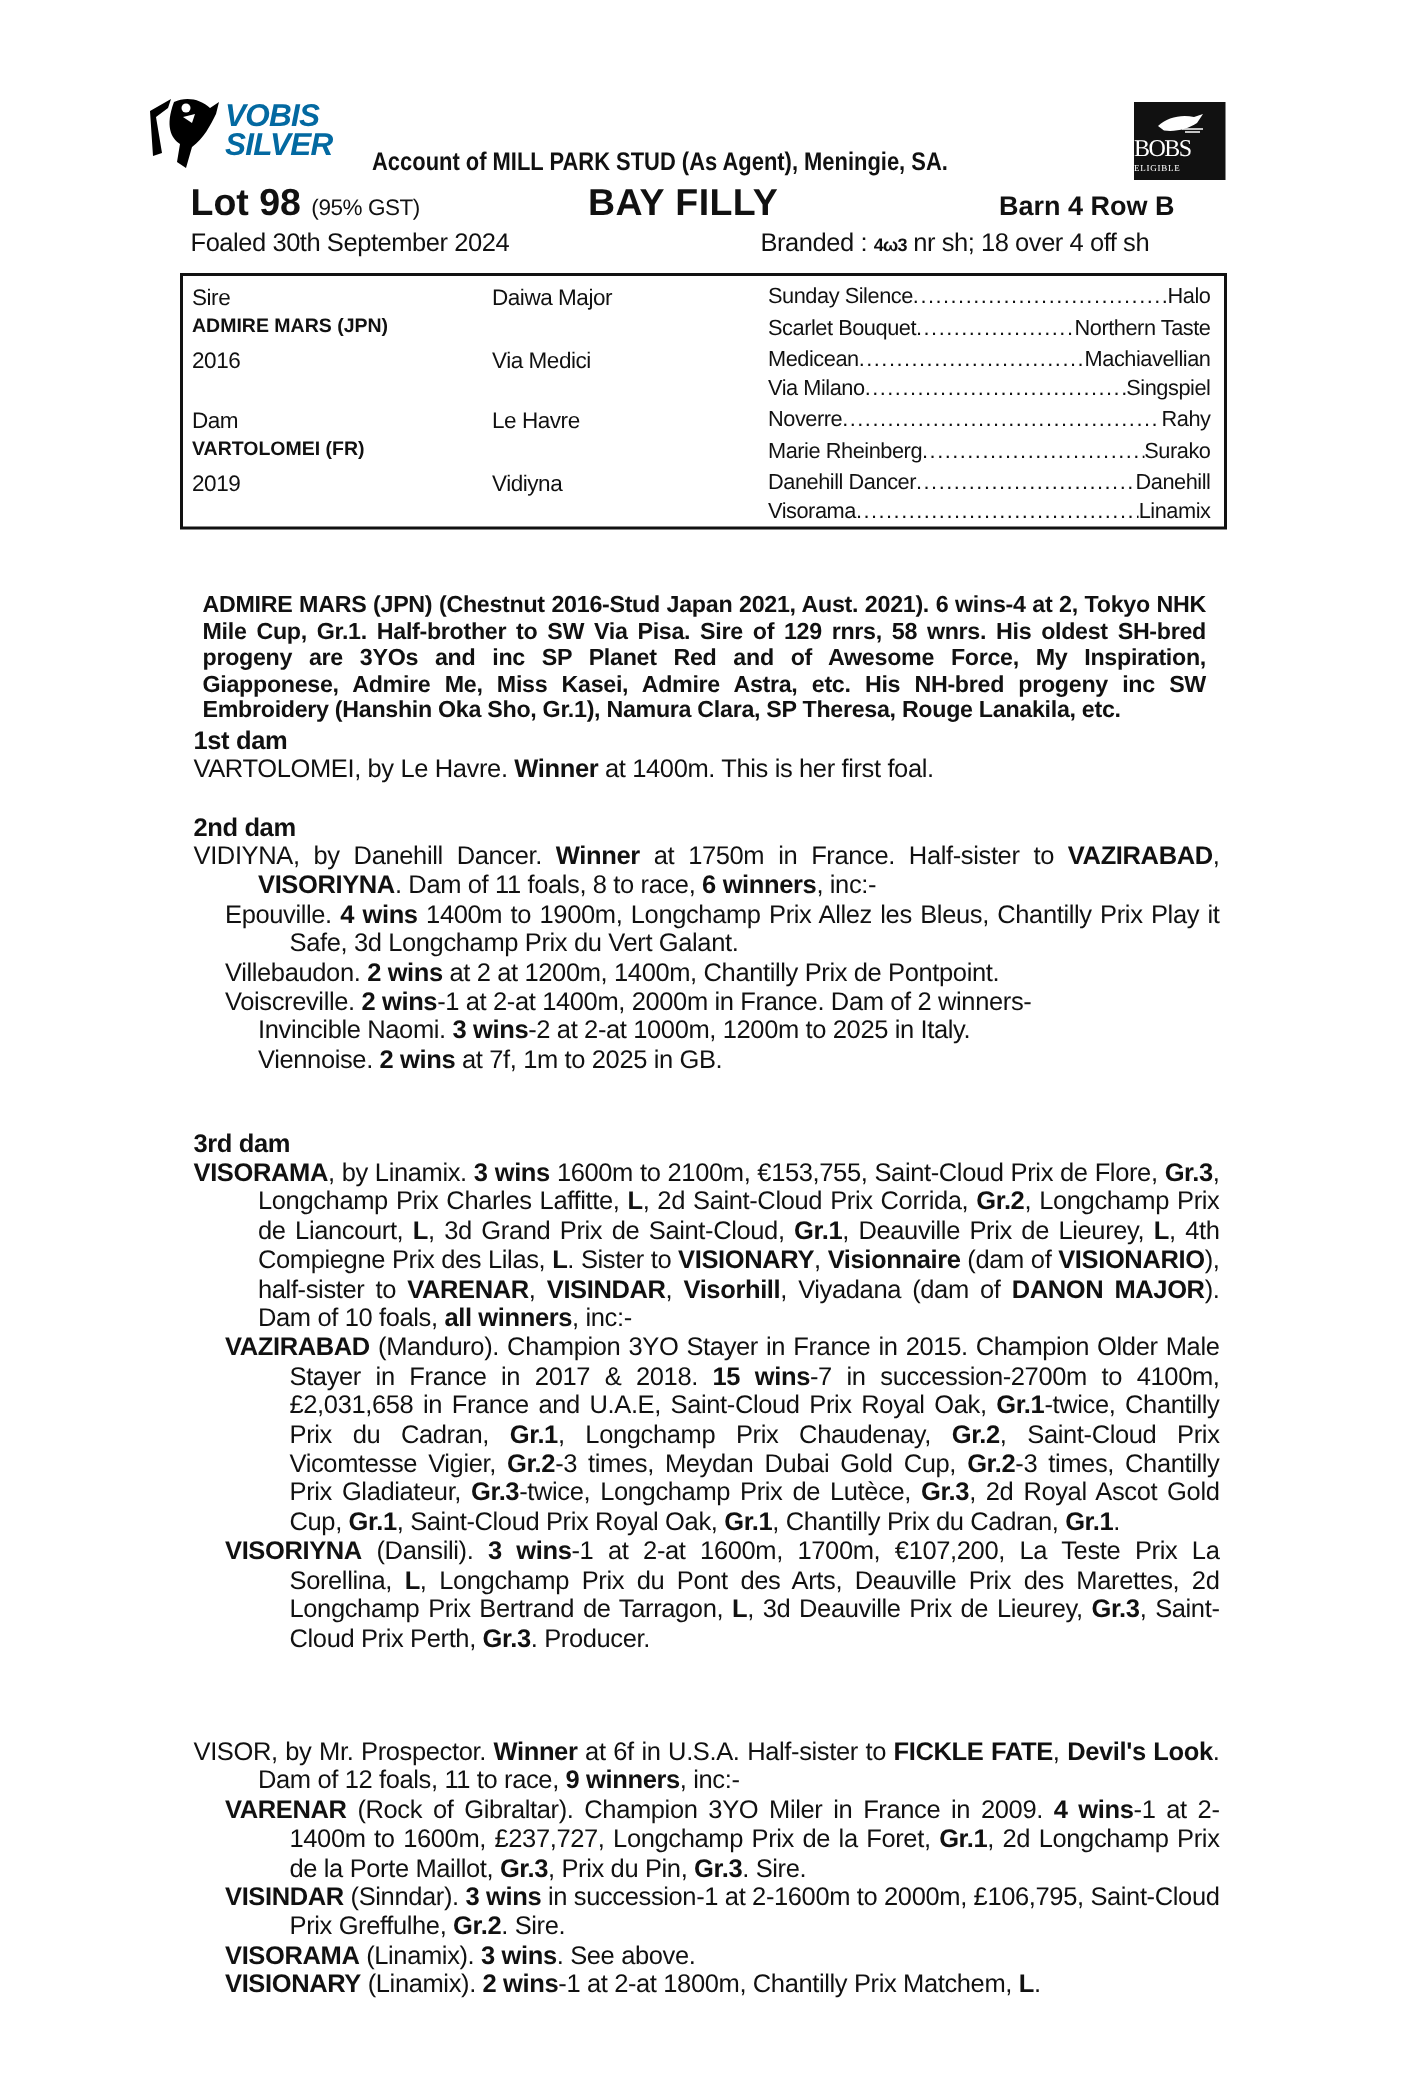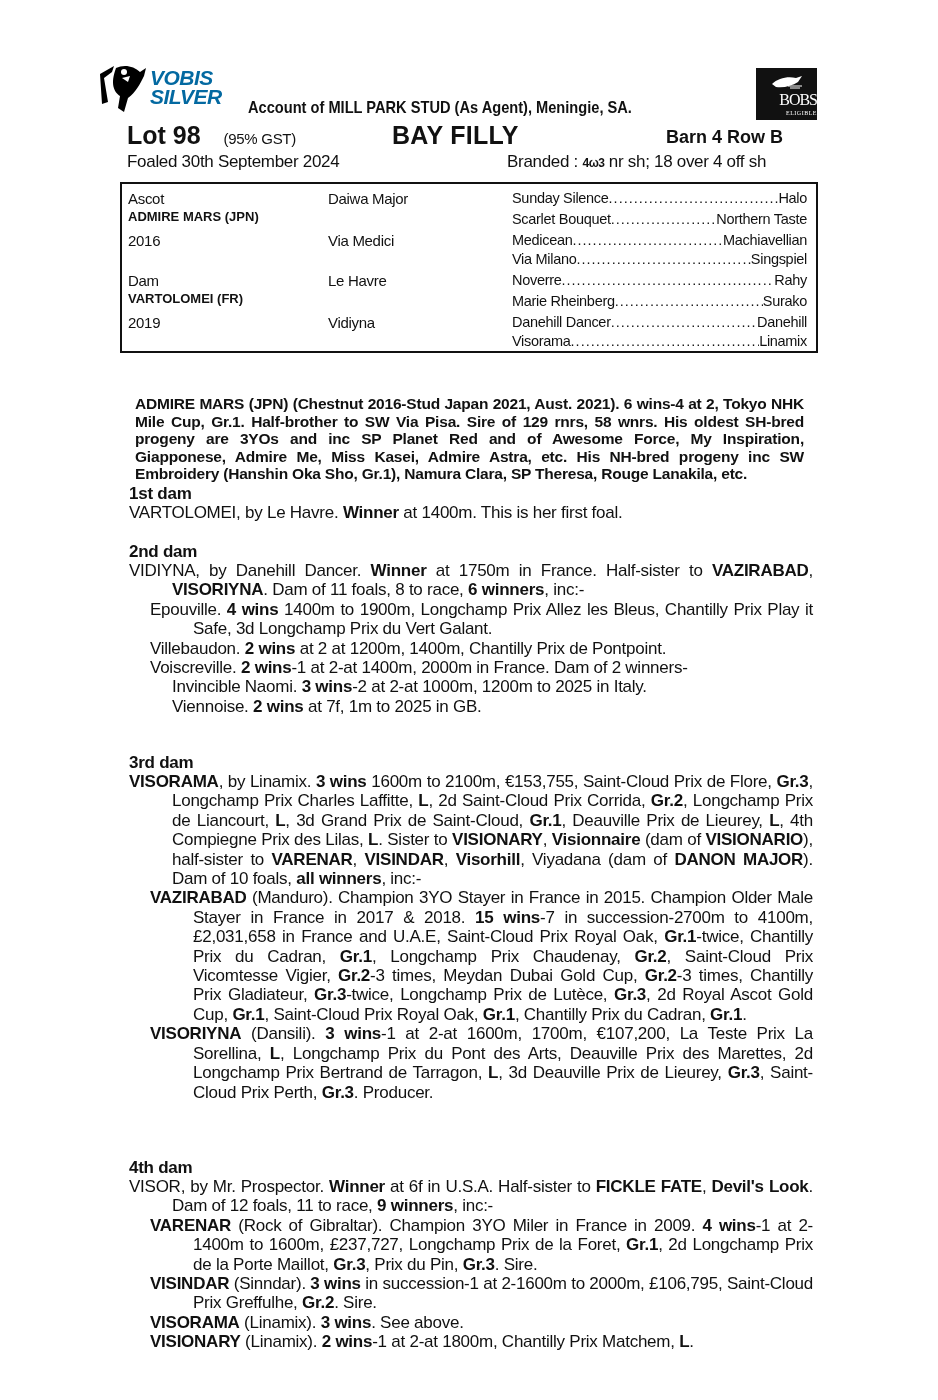--- a/index.html
+++ b/index.html
@@ -7,27 +7,27 @@
          font-family:"Liberation Sans", sans-serif; color:#111; }
   .page { position:absolute; left:0; top:0; width:938px; height:1400px; }
 
   
   .logo { position:absolute; left:94px; top:62px; width:140px; height:52px; }
   .logo svg { position:absolute; left:0; top:0; }
   .logo-text { position:absolute; left:56px; top:6px; font-weight:900; font-style:italic;
                font-size:21px; line-height:19px; letter-spacing:-0.5px; color:#0369a1; }
   .vendor { position:absolute; left:248px; top:98px; font-family:"Liberation Sans Narrow","Liberation Sans",sans-serif;
             font-weight:bold; font-size:17px; transform:scaleX(0.86); transform-origin:left top; white-space:nowrap; }
-  .bobs { position:absolute; left:756px; top:68px; width:61px; height:52px; background:#111; color:#fff; text-align:right; }
+  .bobs { position:absolute; left:756px; top:68px; width:61px; height:52px; background:#111; color:#fff; text-align:left; }
   .bobs .b1 { position:absolute; left:0; right:0; top:24px; font-family:"Liberation Serif",serif; font-size:16px; letter-spacing:-1px; line-height:16px; }
   .bobs .b2 { position:absolute; left:0; right:0; top:41px; font-family:"Liberation Serif",serif; font-size:6px; letter-spacing:0.5px; line-height:8px; }
   .bobs svg { position:absolute; left:14px; top:6px; }
 
   .lot { position:absolute; left:127px; top:121px; font-weight:900; font-size:25px; white-space:nowrap; }
-  .lot .gst { font-weight:normal; font-size:15px; font-family:"Liberation Sans",sans-serif; letter-spacing:-0.3px;margin-left:16px; }
+  .lot .gst { font-weight:normal; font-size:15px; font-family:"Liberation Sans",sans-serif; letter-spacing:-0.3px; }
   .title { position:absolute; left:392px; top:121px; font-weight:900; font-size:25px; letter-spacing:0.3px; }
   .barn { position:absolute; left:666px; top:127px; font-weight:900; font-size:18px; }
   .foaled { position:absolute; left:127px; top:152px; font-size:17px; letter-spacing:-0.3px; }
   .branded { position:absolute; left:507px; top:152px; font-size:17px; letter-spacing:-0.3px; white-space:nowrap; }
   .brand-mark { font-weight:bold; font-size:12px; letter-spacing:-0.5px; }
 
   
   .ped { position:absolute; left:120px; top:182px; width:698px; height:171px; border:2px solid #111; box-sizing:border-box; }
   .ped .cell { position:absolute; font-size:15px; white-space:nowrap; letter-spacing:-0.3px; }
   .ped .big { font-weight:900; font-size:13px; letter-spacing:0; }
@@ -81,21 +81,21 @@
     <span class="gst">(95% GST)</span>
   </div>
   <div class="title">BAY FILLY</div>
   <div class="barn">Barn 4 Row B</div>
   <div class="foaled">Foaled 30th September 2024</div>
   <div class="branded">
     <span>Branded : </span><span class="brand-mark">4ω3</span><span> nr sh; 18 over 4 off sh</span>
   </div>
 
   <div class="ped">
-    <div class="cell" style="left:6px;top:6px">Ascot</div>
+    <div class="cell" style="left:6px;top:6px">Sire</div>
     <div class="cell big" style="left:6px;top:25px">ADMIRE MARS (JPN)</div>
     <div class="cell" style="left:6px;top:48px">2016</div>
     <div class="cell" style="left:206px;top:6px">Daiwa Major</div>
     <div class="cell" style="left:206px;top:48px">Via Medici</div>
 
     <div class="cell" style="left:6px;top:88px">Dam</div>
     <div class="cell big" style="left:6px;top:107px">VARTOLOMEI (FR)</div>
     <div class="cell" style="left:6px;top:130px">2019</div>
     <div class="cell" style="left:206px;top:88px">Le Havre</div>
     <div class="cell" style="left:206px;top:130px">Vidiyna</div>
@@ -160,21 +160,20 @@
   </div>
 
   <div class="block" style="top:753px">
     <div class="head">3rd dam</div>
     <div class="p ind1"><span class="b">VISORAMA</span><span>, by Linamix. </span><span class="b">3 wins</span><span> 1600m to 2100m, €153,755, Saint-Cloud Prix de Flore, </span><span class="b">Gr.3</span><span>, Longchamp Prix Charles Laffitte, </span><span class="b">L</span><span>, 2d Saint-Cloud Prix Corrida, </span><span class="b">Gr.2</span><span>, Longchamp Prix de Liancourt, </span><span class="b">L</span><span>, 3d Grand Prix de Saint-Cloud, </span><span class="b">Gr.1</span><span>, Deauville Prix de Lieurey, </span><span class="b">L</span><span>, 4th Compiegne Prix des Lilas, </span><span class="b">L</span><span>. Sister to </span><span class="b">VISIONARY</span><span>, </span><span class="b">Visionnaire</span><span> (dam of </span><span class="b">VISIONARIO</span><span>), half-sister to </span><span class="b">VARENAR</span><span>, </span><span class="b">VISINDAR</span><span>, </span><span class="b">Visorhill</span><span>, Viyadana (dam of </span><span class="b">DANON MAJOR</span><span>). Dam of 10 foals, </span><span class="b">all winners</span><span>, inc:-</span></div>
     <div class="p ind2"><span class="b">VAZIRABAD</span><span> (Manduro). Champion 3YO Stayer in France in 2015. Champion Older Male Stayer in France in 2017 &amp; 2018. </span><span class="b">15 wins</span><span>-7 in succession-2700m to 4100m, £2,031,658 in France and U.A.E, Saint-Cloud Prix Royal Oak, </span><span class="b">Gr.1</span><span>-twice, Chantilly Prix du Cadran, </span><span class="b">Gr.1</span><span>, Longchamp Prix Chaudenay, </span><span class="b">Gr.2</span><span>, Saint-Cloud Prix Vicomtesse Vigier, </span><span class="b">Gr.2</span><span>-3 times, Meydan Dubai Gold Cup, </span><span class="b">Gr.2</span><span>-3 times, Chantilly Prix Gladiateur, </span><span class="b">Gr.3</span><span>-twice, Longchamp Prix de Lutèce, </span><span class="b">Gr.3</span><span>, 2d Royal Ascot Gold Cup, </span><span class="b">Gr.1</span><span>, Saint-Cloud Prix Royal Oak, </span><span class="b">Gr.1</span><span>, Chantilly Prix du Cadran, </span><span class="b">Gr.1</span><span>.</span></div>
     <div class="p ind2"><span class="b">VISORIYNA</span><span> (Dansili). </span><span class="b">3 wins</span><span>-1 at 2-at 1600m, 1700m, €107,200, La Teste Prix La Sorellina, </span><span class="b">L</span><span>, Longchamp Prix du Pont des Arts, Deauville Prix des Marettes, 2d Longchamp Prix Bertrand de Tarragon, </span><span class="b">L</span><span>, 3d Deauville Prix de Lieurey, </span><span class="b">Gr.3</span><span>, Saint-Cloud Prix Perth, </span><span class="b">Gr.3</span><span>. Producer.</span></div>
   </div>
 
   <div class="block" style="top:1158px">
-    <div class="head">4th dam</div>
     <div class="p ind1"><span>VISOR, by Mr. Prospector. </span><span class="b">Winner</span><span> at 6f in U.S.A. Half-sister to </span><span class="b">FICKLE FATE</span><span>, </span><span class="b">Devil's Look</span><span>. Dam of 12 foals, 11 to race, </span><span class="b">9 winners</span><span>, inc:-</span></div>
     <div class="p ind2"><span class="b">VARENAR</span><span> (Rock of Gibraltar). Champion 3YO Miler in France in 2009. </span><span class="b">4 wins</span><span>-1 at 2-1400m to 1600m, £237,727, Longchamp Prix de la Foret, </span><span class="b">Gr.1</span><span>, 2d Longchamp Prix de la Porte Maillot, </span><span class="b">Gr.3</span><span>, Prix du Pin, </span><span class="b">Gr.3</span><span>. Sire.</span></div>
     <div class="p ind2"><span class="b">VISINDAR</span><span> (Sinndar). </span><span class="b">3 wins</span><span> in succession-1 at 2-1600m to 2000m, £106,795, Saint-Cloud Prix Greffulhe, </span><span class="b">Gr.2</span><span>. Sire.</span></div>
     <div class="p ind2"><span class="b">VISORAMA</span><span> (Linamix). </span><span class="b">3 wins</span><span>. See above.</span></div>
     <div class="p ind2"><span class="b">VISIONARY</span><span> (Linamix). </span><span class="b">2 wins</span><span>-1 at 2-at 1800m, Chantilly Prix Matchem, </span><span class="b">L</span><span>.</span></div>
   </div>
 
 </div>
 
 </body></html>

